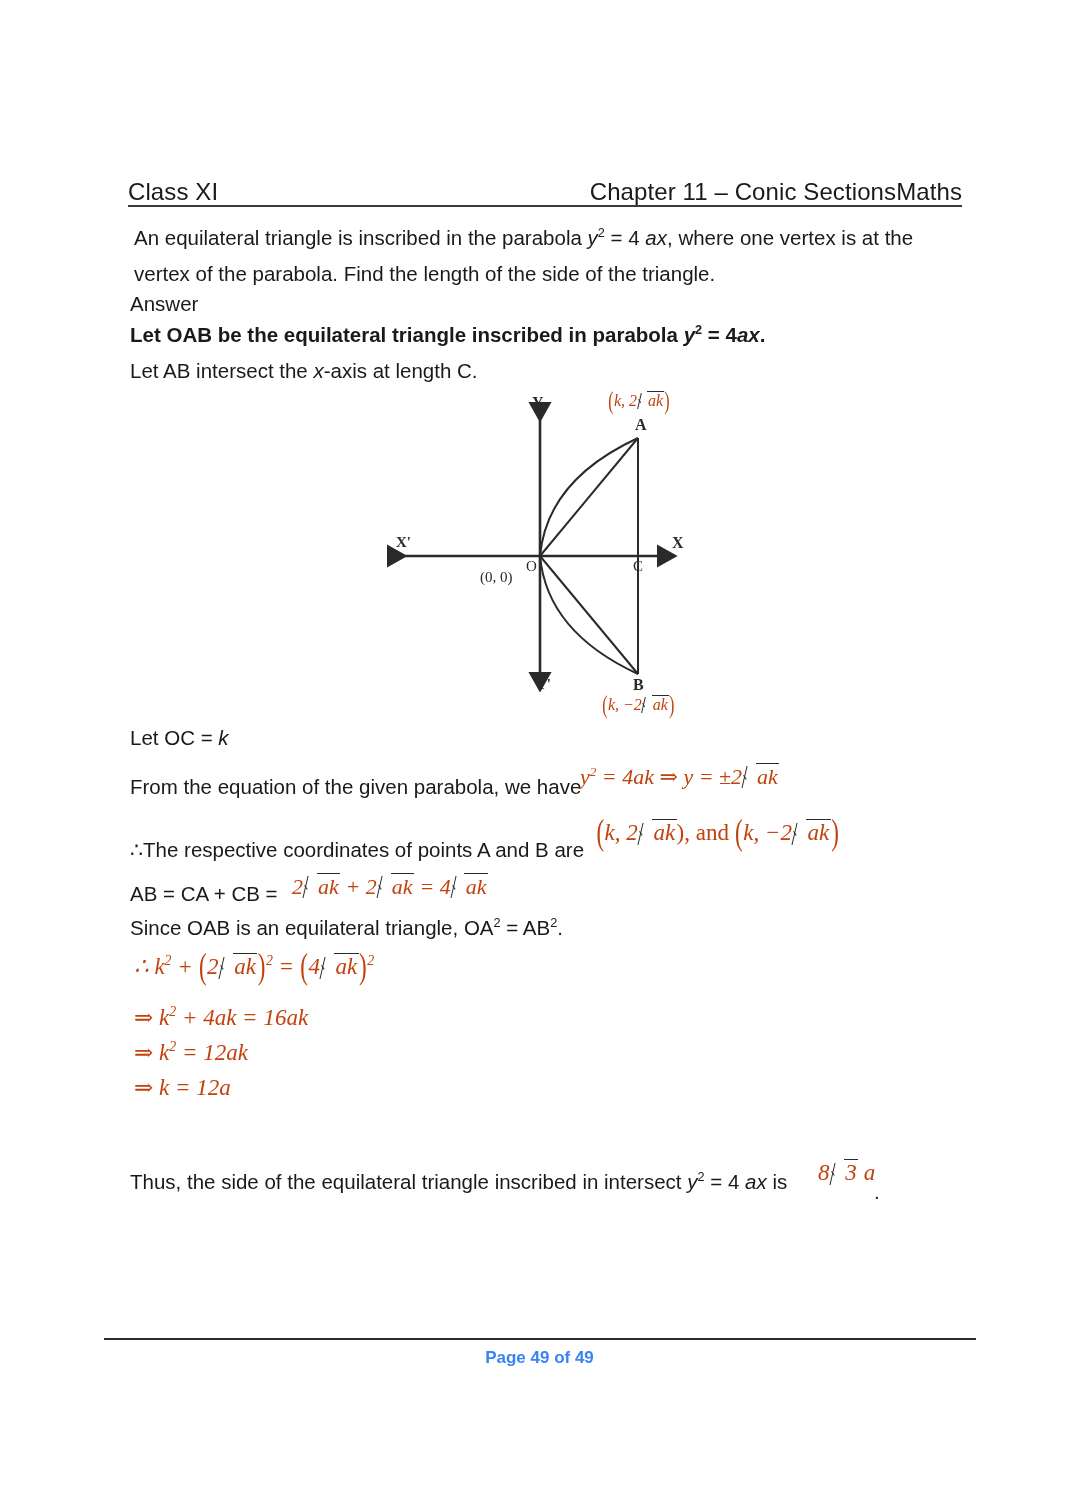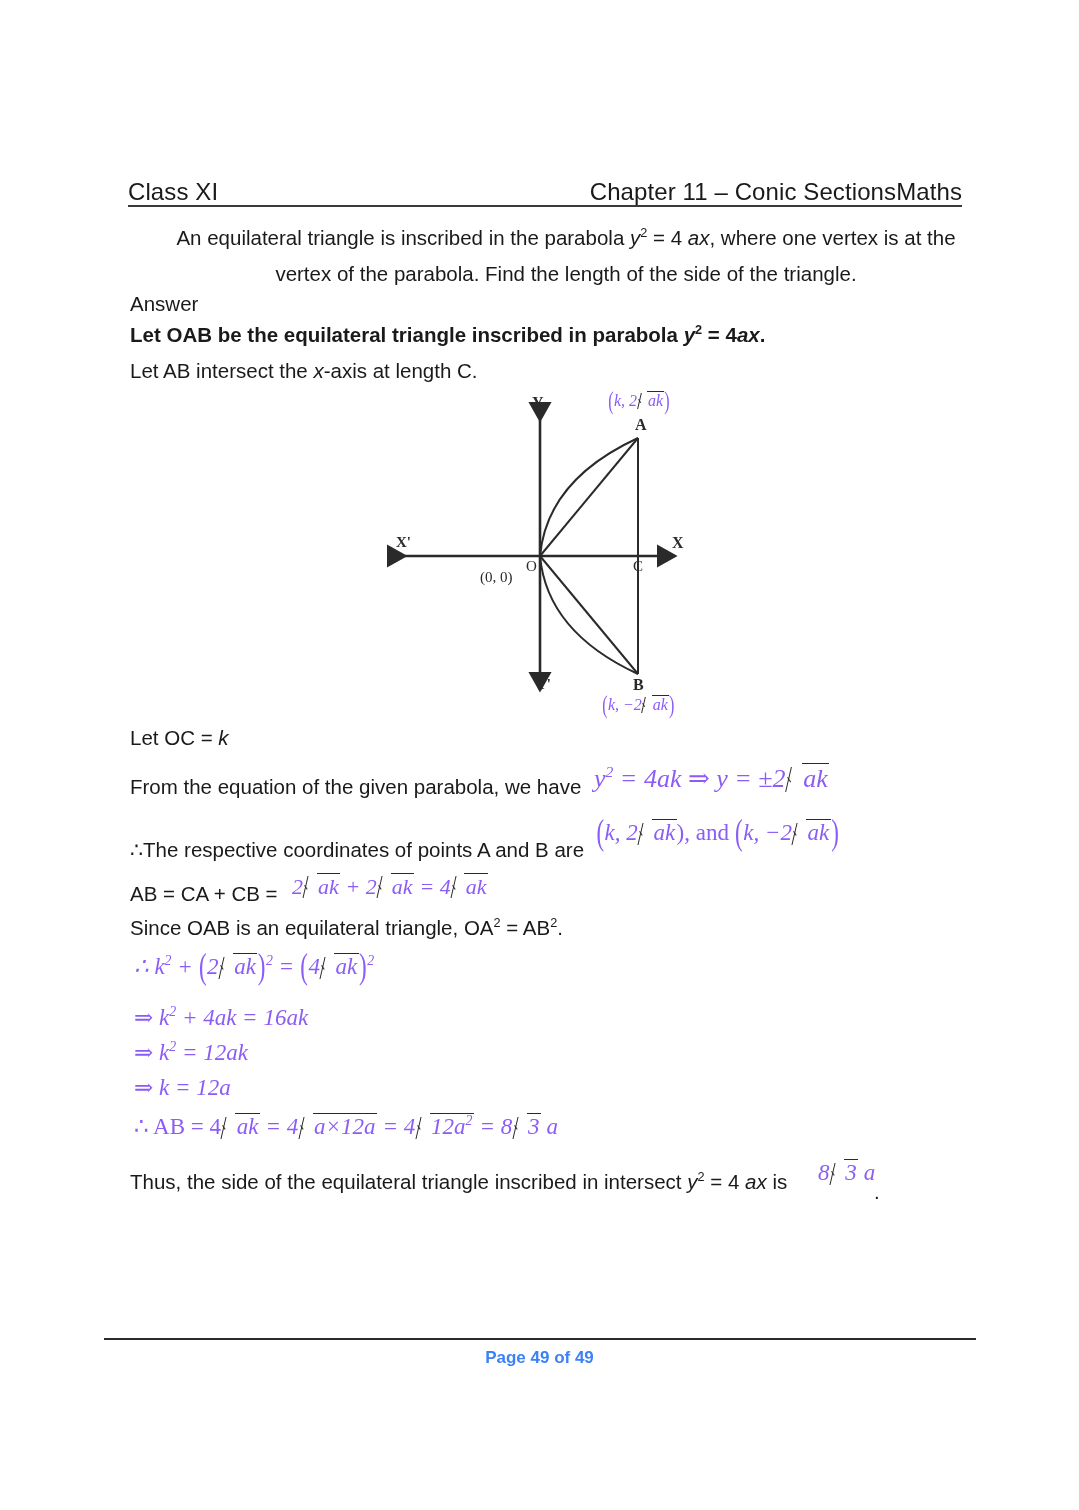--- a/index.html
+++ b/index.html
@@ -52,34 +52,34 @@
   
   .body-text {
     position: absolute;
     left: 130px;
     width: 840px;
     font-size: 20.5px;
     line-height: 1.0;
     color: #1a1a1a;
   }
   .line { position: absolute; left: 0; white-space: nowrap; }
-  .wrapline { position: absolute; left: 16px; width: 840px; text-align: center; }
+  .wrapline { position: absolute; left: 4px; width: 840px; }
 
   i.mathit { font-style: italic; }
   sup.exp {
     font-size: 0.62em;
     vertical-align: super;
     line-height: 0;
   }
 
   
   .mth {
     font-family: "Liberation Serif", "DejaVu Serif", serif;
     font-style: italic;
-    color: #8b5cf6;
+    color: #c2410c;
     white-space: nowrap;
   }
   .mth .up { font-style: normal; }
   .mth sup {
     font-size: 0.6em;
     vertical-align: super;
     line-height: 0;
     font-style: italic;
   }
   .rad {
@@ -237,21 +237,21 @@
 
   <div class="body-text" style="top:728px;">
     <div class="line" style="top:0px;">
       <span>Let OC = </span><i class="mathit">k</i>
     </div>
   </div>
 
   <div class="body-text" style="top:777px;">
     <div class="line" style="top:0px;">From the equation of the given parabola, we have</div>
   </div>
-  <div class="mth" style="position:absolute;left:594px;top:762px;font-size:26px;">
+  <div class="mth" style="position:absolute;left:580px;top:762px;font-size:22px;">
     <span>y</span><sup>2</sup><span> = 4ak ⇒ y = ±2</span><span class="rad"><span class="bar">ak</span></span>
   </div>
 
   <div class="body-text" style="top:840px;">
     <div class="line" style="top:0px;">∴The respective coordinates of points A and B are</div>
   </div>
   <div class="mth" style="position:absolute;left:596px;top:818px;font-size:23px;">
     <span class="paren up">(</span><span>k, 2</span><span class="rad"><span class="bar">ak</span></span><span class="up">), and</span>&nbsp;<span class="paren up">(</span><span>k, −2</span><span class="rad"><span class="bar">ak</span></span><span class="paren up">)</span>
   </div>
 
@@ -275,23 +275,20 @@
   <div class="mth" style="position:absolute;left:134px;top:1004px;font-size:23px;">
     <span>⇒ k</span><sup>2</sup><span> + 4ak = 16ak</span>
   </div>
 
   <div class="mth" style="position:absolute;left:134px;top:1039px;font-size:23px;">
     <span>⇒ k</span><sup>2</sup><span> = 12ak</span>
   </div>
 
   <div class="mth" style="position:absolute;left:134px;top:1074px;font-size:23px;">⇒ k = 12a</div>
 
-  <div class="mth" style="position:absolute;left:134px;top:1112px;font-size:23px;">
-    <span class="up">∴ AB = 4</span><span class="rad"><span class="bar">ak</span></span><span> = 4</span><span class="rad"><span class="bar">a×12a</span></span><span> = 4</span><span class="rad"><span class="bar"><span>12a</span><sup>2</sup></span></span><span> = 8</span><span class="rad"><span class="bar">3</span></span><span> a</span>
-  </div>
 
   <div class="body-text" style="top:1172px;">
     <div class="line" style="top:0px;">
       <span>Thus, the side of the equilateral triangle inscribed in intersect </span><i class="mathit">y</i><sup class="exp">2</sup><span> = 4 </span><i class="mathit">ax</i><span> is</span>
     </div>
   </div>
   <div class="mth" style="position:absolute;left:818px;top:1158px;font-size:23px;">
     <span>8</span><span class="rad"><span class="bar">3</span></span><span> a</span>
   </div>
   <div style="position:absolute;left:874px;top:1180px;font-size:20.5px;color:#1a1a1a;">.</div>

